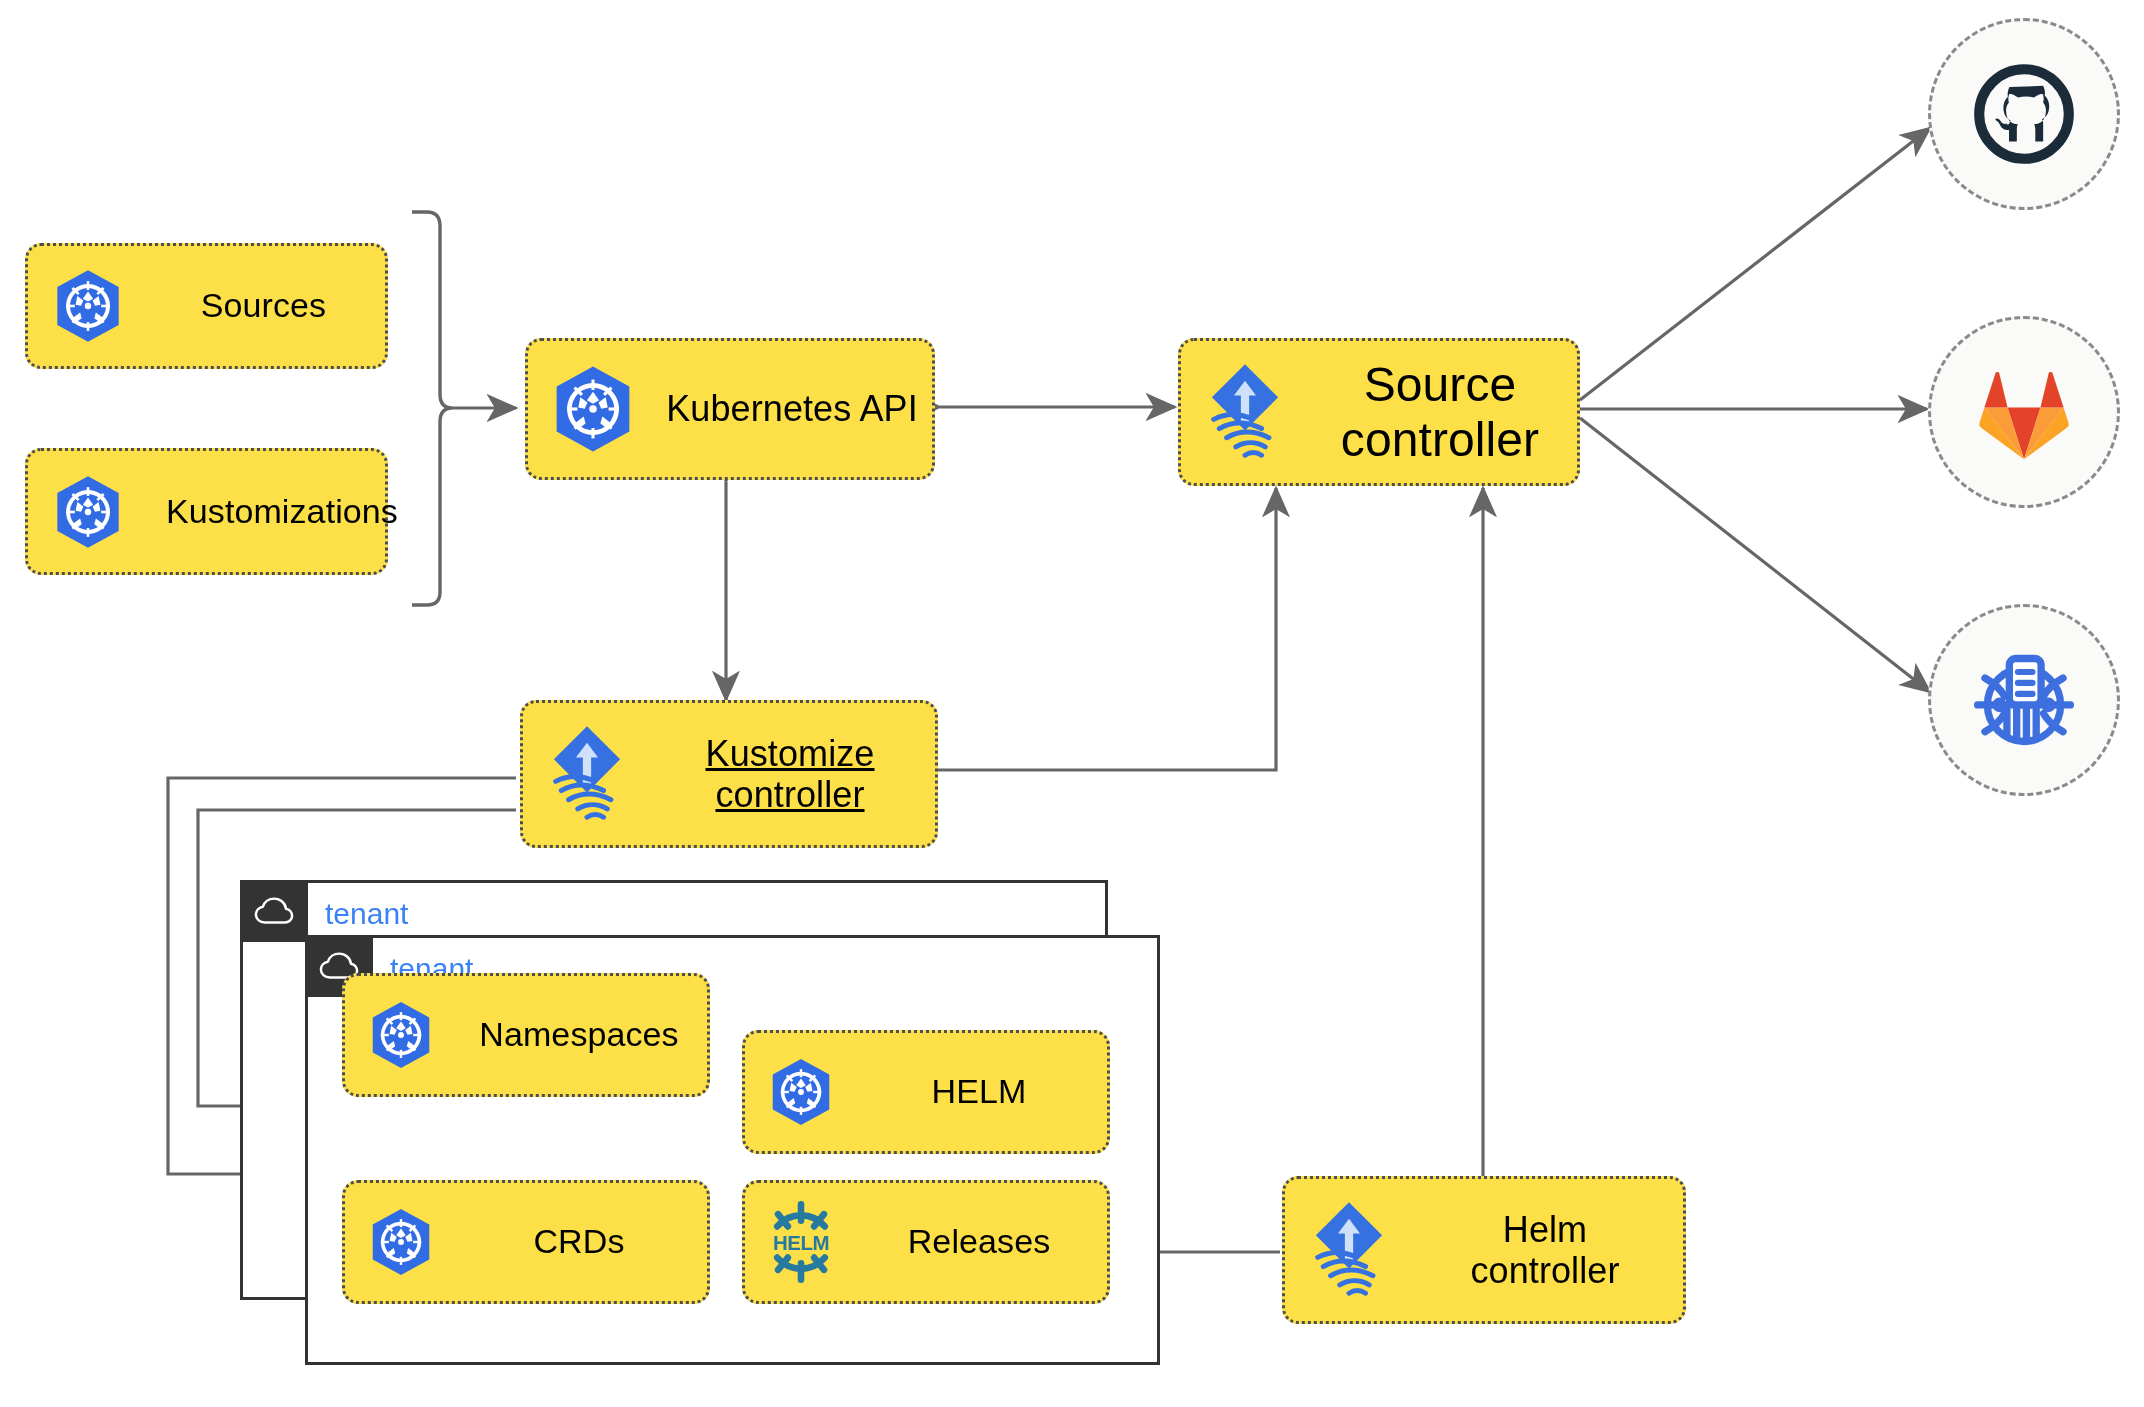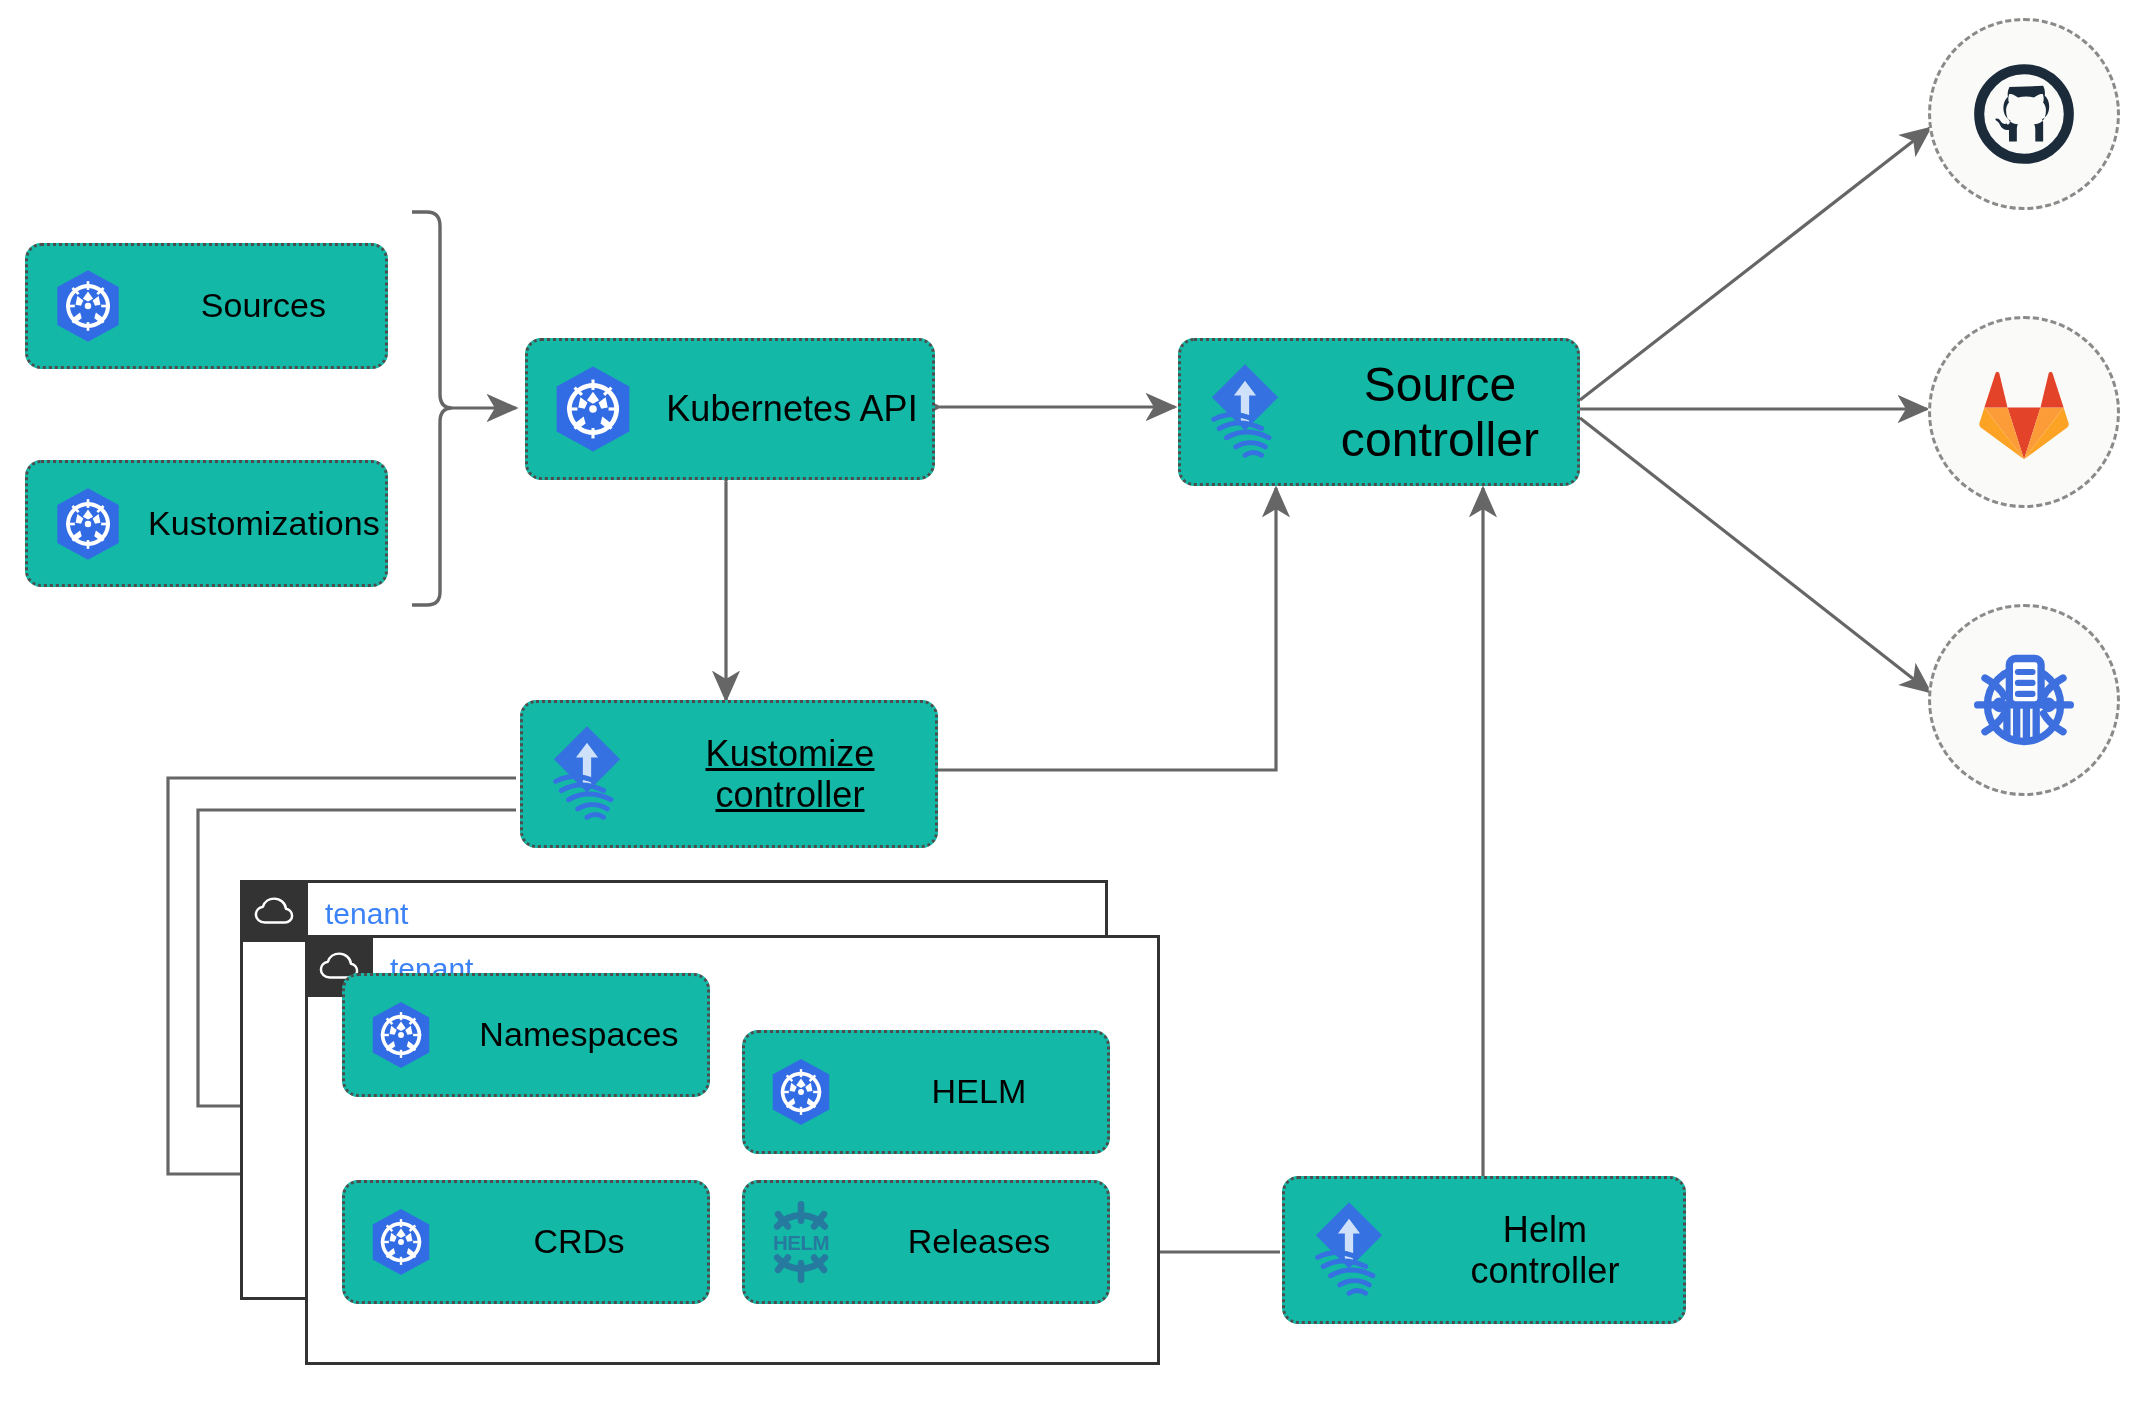--- a/index.html
+++ b/index.html
@@ -1,21 +1,21 @@
 <!DOCTYPE html>
 <html><head>
 <meta charset="utf-8">
 <style>
   html,body{margin:0;padding:0;background:#ffffff;}
   body{width:2144px;height:1407px;position:relative;overflow:hidden;
        font-family:"Liberation Sans","DejaVu Sans",sans-serif;color:#000;}
   #stage{position:absolute;left:0;top:0;width:2144px;height:1407px;}
 
   
-  .card{position:absolute;box-sizing:border-box;background:#14b8a6;
+  .card{position:absolute;box-sizing:border-box;background:#fde047;
         border:3px dotted #4d4d4d;border-radius:16px;display:flex;
         align-items:center;}
   .card .ico{flex:0 0 auto;display:flex;align-items:center;justify-content:center;}
   .card .lbl{flex:1 1 auto;text-align:center;font-size:34px;line-height:1.15;
              white-space:pre-line;letter-spacing:.1px;padding-right:6px;}
 
   
   .circ{position:absolute;box-sizing:border-box;border:3px dashed #8a8a8a;
         border-radius:50%;background:#fafaf8;display:flex;
         align-items:center;justify-content:center;}
@@ -114,21 +114,21 @@
           <path d="M64.6 38.4 L67 50.4 L59.6 51.8 L56.4 44.6 Z"></path>
           <path d="M60.8 60.8 L70.4 68.2 L65.6 74 L58.6 68.8 Z"></path>
           <path d="M39.2 60.8 L41.4 68.8 L34.4 74 L29.6 68.2 Z"></path>
           <path d="M35.4 38.4 L43.6 44.6 L40.4 51.8 L33 50.4 Z"></path>
         </g>
       </svg>
     </div>
     <div class="lbl">Sources</div>
   </div>
 
-  <div class="card" style="left:25px;top:460px;width:363px;height:127px;">
+  <div class="card" style="left:25px;top:448px;width:363px;height:127px;gap:18px;">
     <div class="ico" style="width:120px;">
       <svg width="74" height="76" viewBox="0 0 100 104">
         <path d="M50 3 L92 26 L92 78 L50 101 L8 78 L8 26 Z" fill="#326CE5"></path>
         <g fill="#ffffff">
           <circle cx="50" cy="52" r="4.4"></circle>
           <path d="M48.2 18 h3.6 v12 h-3.6 Z"></path>
             <path d="M48.2 74 h3.6 v12 h-3.6 Z"></path>
           <path d="M20 50.2 h12 v3.6 h-12 Z"></path>
             <path d="M68 50.2 h12 v3.6 h-12 Z"></path>
           <path d="M27.4 28.6 l2.6-2.6 8.5 8.5 -2.6 2.6 Z"></path>

